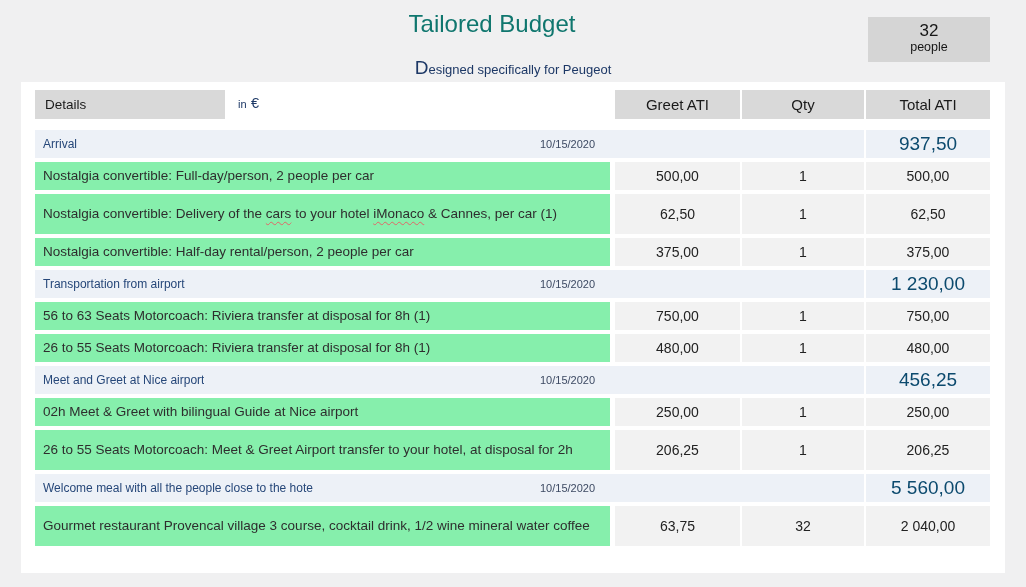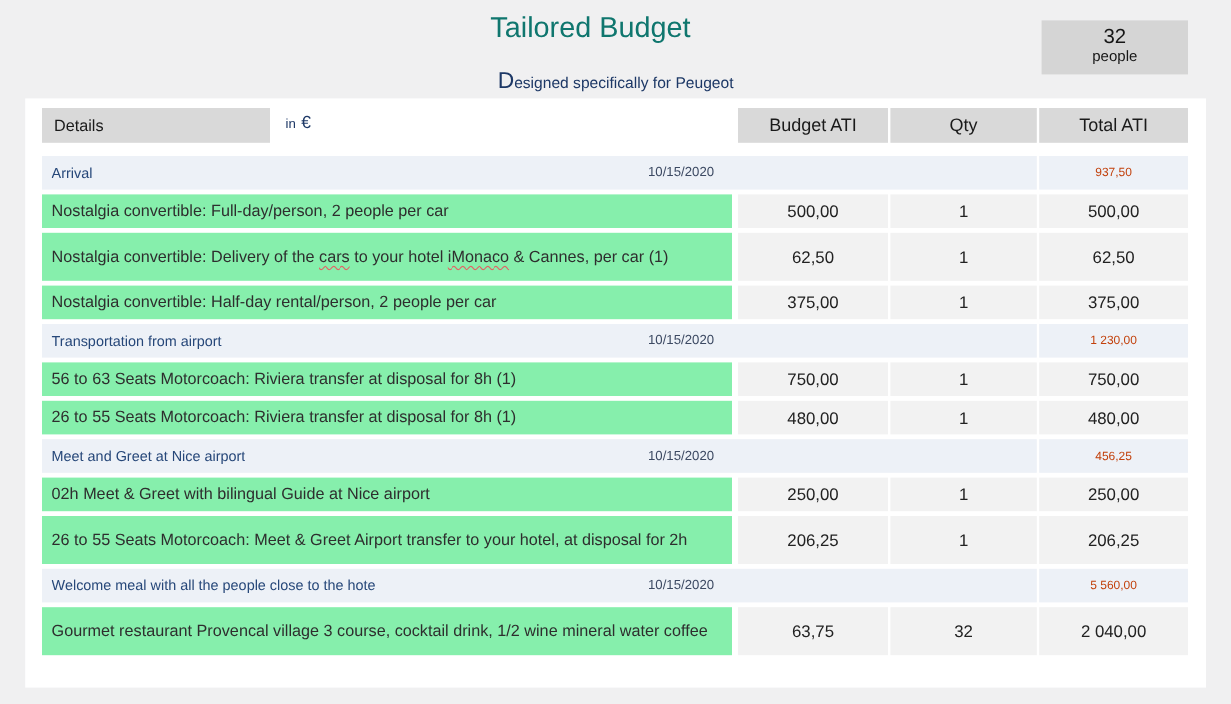--- a/index.html
+++ b/index.html
@@ -69,21 +69,21 @@
   .item .total { background:#f2f2f2; color:#222222; }
 
   .section .wide {
     width:829px; background:#edf1f7; position:relative; padding-left:8px;
   }
   .sec-label { font-size:12px; color:#264779; white-space:nowrap; overflow:hidden; }
   .date {
     position:absolute; left:505px; top:50%; transform:translateY(-50%);
     font-size:11px; color:#3d4a63;
   }
-  .section .total { background:#edf1f7; color:#c2410c; font-size:10px; }
+  .section .total { background:#edf1f7; color:#0c4a6e; font-size:19px; }
 
   
   .sp {
     text-decoration-line:underline;
     text-decoration-style:wavy;
     text-decoration-color:#e06666;
     text-decoration-thickness:1px;
     text-underline-offset:3px;
   }
 </style>
@@ -98,21 +98,21 @@
 
   <div class="people-box">
     <div class="people-num">32</div>
     <div class="people-label">people</div>
   </div>
 
   <div class="table-card">
     <div class="thead">
       <div class="h-details">Details</div>
       <div class="h-currency"><span class="cur-in">in</span> <span class="cur-sym">€</span></div>
-      <div class="h-box h-price">Budget ATI</div>
+      <div class="h-box h-price">Greet ATI</div>
       <div class="h-box h-qty">Qty</div>
       <div class="h-box h-total">Total ATI</div>
     </div>
     <div class="rows">
         <div class="row section">
           <div class="cell wide">
             <span class="sec-label">Arrival</span>
             <span class="date">10/15/2020</span>
           </div>
           <div class="cell total">937,50</div>

